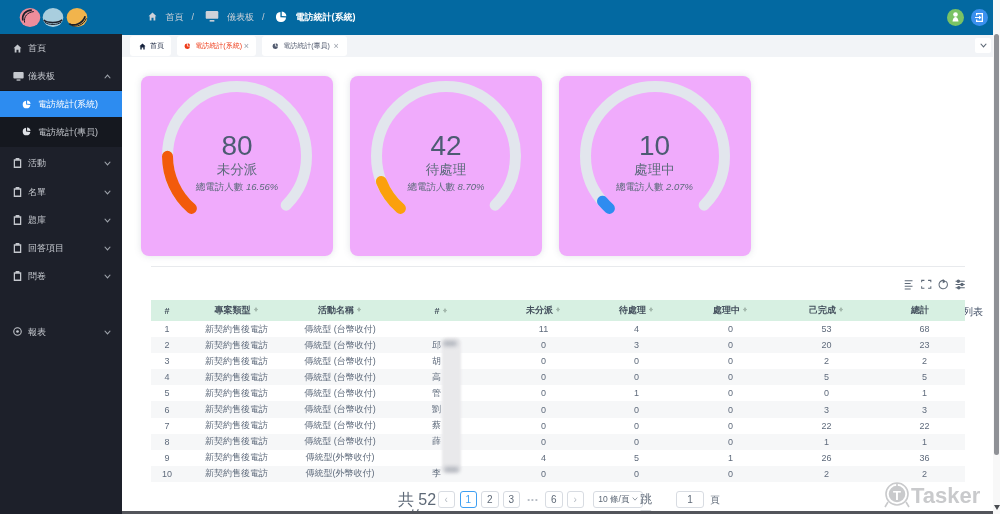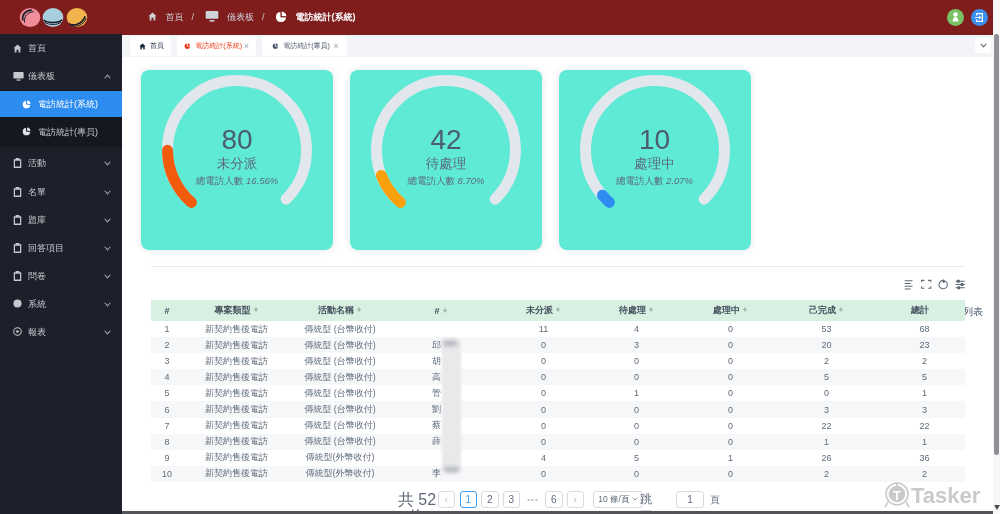--- a/index.html
+++ b/index.html
@@ -1,38 +1,38 @@
 <!DOCTYPE html>
 <html><head>
 <meta charset="utf-8">
 <style>
 * { margin:0; padding:0; box-sizing:border-box; }
 html,body { width:1000px; height:514px; overflow:hidden; background:#fff;
   font-family:"Liberation Sans", sans-serif; }
 .abs { position:absolute; }
-#header { position:absolute; left:0; top:0; width:993px; height:35px; background:#7f1d1d; }
+#header { position:absolute; left:0; top:0; width:993px; height:35px; background:#0369a1; }
 #sidebar { position:absolute; left:0; top:34px; width:122px; height:480px; background:#1d202a; }
 #submenu { position:absolute; left:0; top:56px; width:122px; height:57px; background:#15181f; }
 .mitem { position:absolute; left:0; width:122px; height:28px; color:#c5c8ce; font-size:9px; }
 .mitem .mic { position:absolute; left:13px; top:8px; }
 .mitem .mtx { position:absolute; left:28px; top:0; line-height:28px; }
 .mitem .mch { position:absolute; right:11px; top:0; line-height:28px; color:#9ea3ab; font-size:8px;}
 .smitem { position:absolute; left:0; width:122px; height:26px; color:#c5c8ce; font-size:9px; }
 .smitem .mic { position:absolute; left:22px; top:9px; }
 .smitem .mtx { position:absolute; left:38px; top:0; line-height:26px; }
 #bcrumb { position:absolute; left:148px; top:0; height:34px; line-height:34px; color:#ced2d9; font-size:9px; white-space:nowrap; }
 #bcrumb b { color:#fff; }
 #bcrumb .sep { margin:0 8px; color:#c8ccd3; }
 #tabbar { position:absolute; left:122px; top:35px; width:871px; height:22px; background:#f2f4f7; }
 .tab { position:absolute; top:1px; height:20px; background:#fff; border-radius:3px;
   font-size:7px; color:#515a6e; line-height:20px; white-space:nowrap; }
 .tab span { position:absolute; top:0; }
 .tab .cl { color:#9aa0ab; font-size:9px; }
 #content { position:absolute; left:122px; top:57px; width:871px; height:454px; background:#fff; }
-.card { position:absolute; top:13px; width:192px; height:180px; background:#5eead4; border-radius:8px;
+.card { position:absolute; top:19px; width:192px; height:180px; background:#f0abfc; border-radius:8px;
   box-shadow:0 0 7px rgba(90,100,120,0.18); }
 .gval { position:absolute; width:192px; text-align:center; top:54px; font-size:28px; color:#4c5b72; }
 .glab { position:absolute; width:192px; text-align:center; top:85px; font-size:13.5px; color:#5d6b7c; }
 .gsub { position:absolute; width:192px; text-align:center; top:105px; font-size:9.5px; color:#5d6b7c; }
 .gsub i { font-style:italic; }
 #divider { position:absolute; left:29px; top:209px; width:814px; height:1px; background:#e8eaed; }
 #divtext { position:absolute; left:0; width:871px; top:203px; text-align:right; font-size:10px; color:#414f65;margin-top:45px; }
 #divtext span { background:#fff; padding:0 10px; }
 #toolbar { position:absolute; right:28px; top:222px; }
 table#tb { position:absolute; left:29px; top:243px; width:814px; border-collapse:collapse;
@@ -181,29 +181,20 @@
   </div>
   <div class="mitem" style="top:227.5px">
     <svg class="mic" width="9" height="10" viewBox="0 0 14 16" style="top:9px">
         <path d="M1 2 L4 2 4 0 10 0 10 2 13 2 13 16 1 16 Z M3 4.5 L11 4.5 11 13.5 3 13.5 Z" fill="#c5c8ce" fill-rule="evenodd"></path>
       </svg>
     <span class="mtx">問卷</span>
     <svg class="mch" style="position:absolute;right:11px;top:12px" width="7" height="5" viewBox="0 0 10 7">
         <path d="M1 1 L5 5.5 9 1" stroke="#9ea3ab" stroke-width="1.6" fill="none"></path>
       </svg>
   </div>
-  <div class="mitem" style="top:255.5px">
-    <svg class="mic" width="9" height="9" viewBox="0 0 10 10" style="top:9.5px">
-        <circle cx="5" cy="5" r="4.5" fill="#c5c8ce"></circle>
-      </svg>
-    <span class="mtx">系統</span>
-    <svg class="mch" style="position:absolute;right:11px;top:12px" width="7" height="5" viewBox="0 0 10 7">
-        <path d="M1 1 L5 5.5 9 1" stroke="#9ea3ab" stroke-width="1.6" fill="none"></path>
-      </svg>
-  </div>
   <div class="mitem" style="top:283.5px">
     <svg class="mic" width="9" height="9" viewBox="0 0 12 12" style="top:9.5px">
         <circle cx="6" cy="6" r="5" fill="none" stroke="#c5c8ce" stroke-width="1.4"></circle>
         <circle cx="6" cy="6" r="1.8" fill="#c5c8ce"></circle>
       </svg>
     <span class="mtx">報表</span>
     <svg class="mch" style="position:absolute;right:11px;top:12px" width="7" height="5" viewBox="0 0 10 7">
         <path d="M1 1 L5 5.5 9 1" stroke="#9ea3ab" stroke-width="1.6" fill="none"></path>
       </svg>
   </div>

